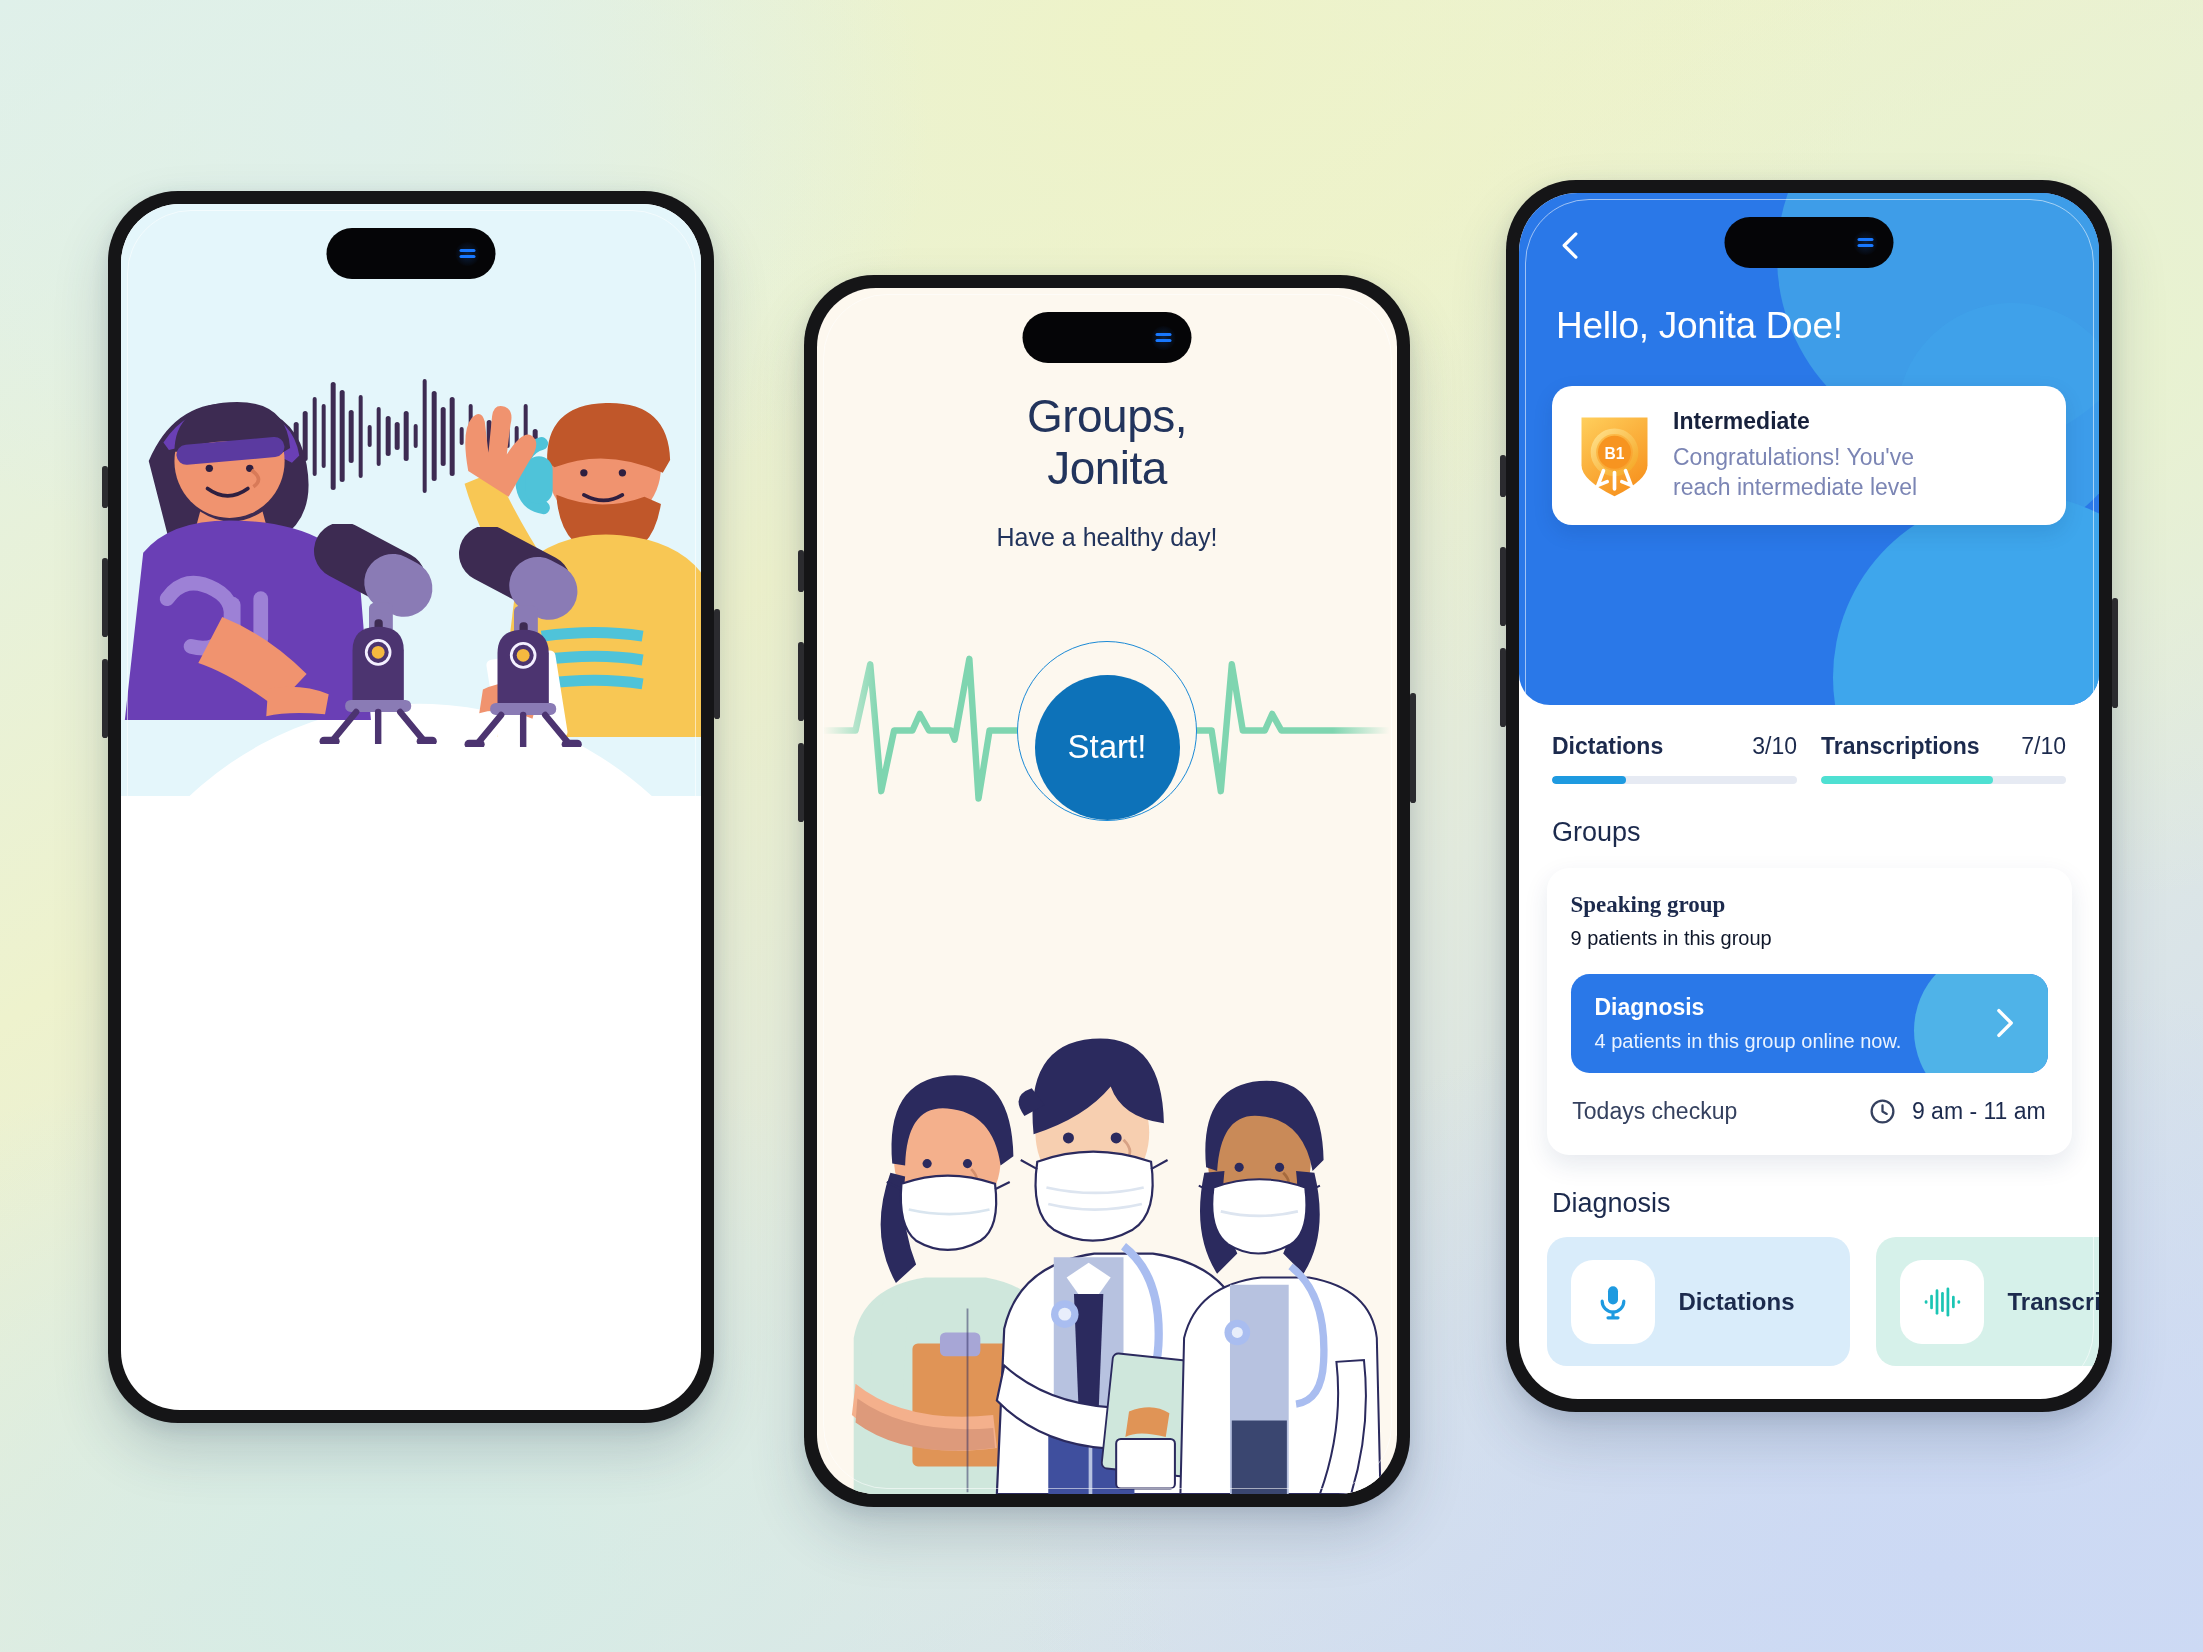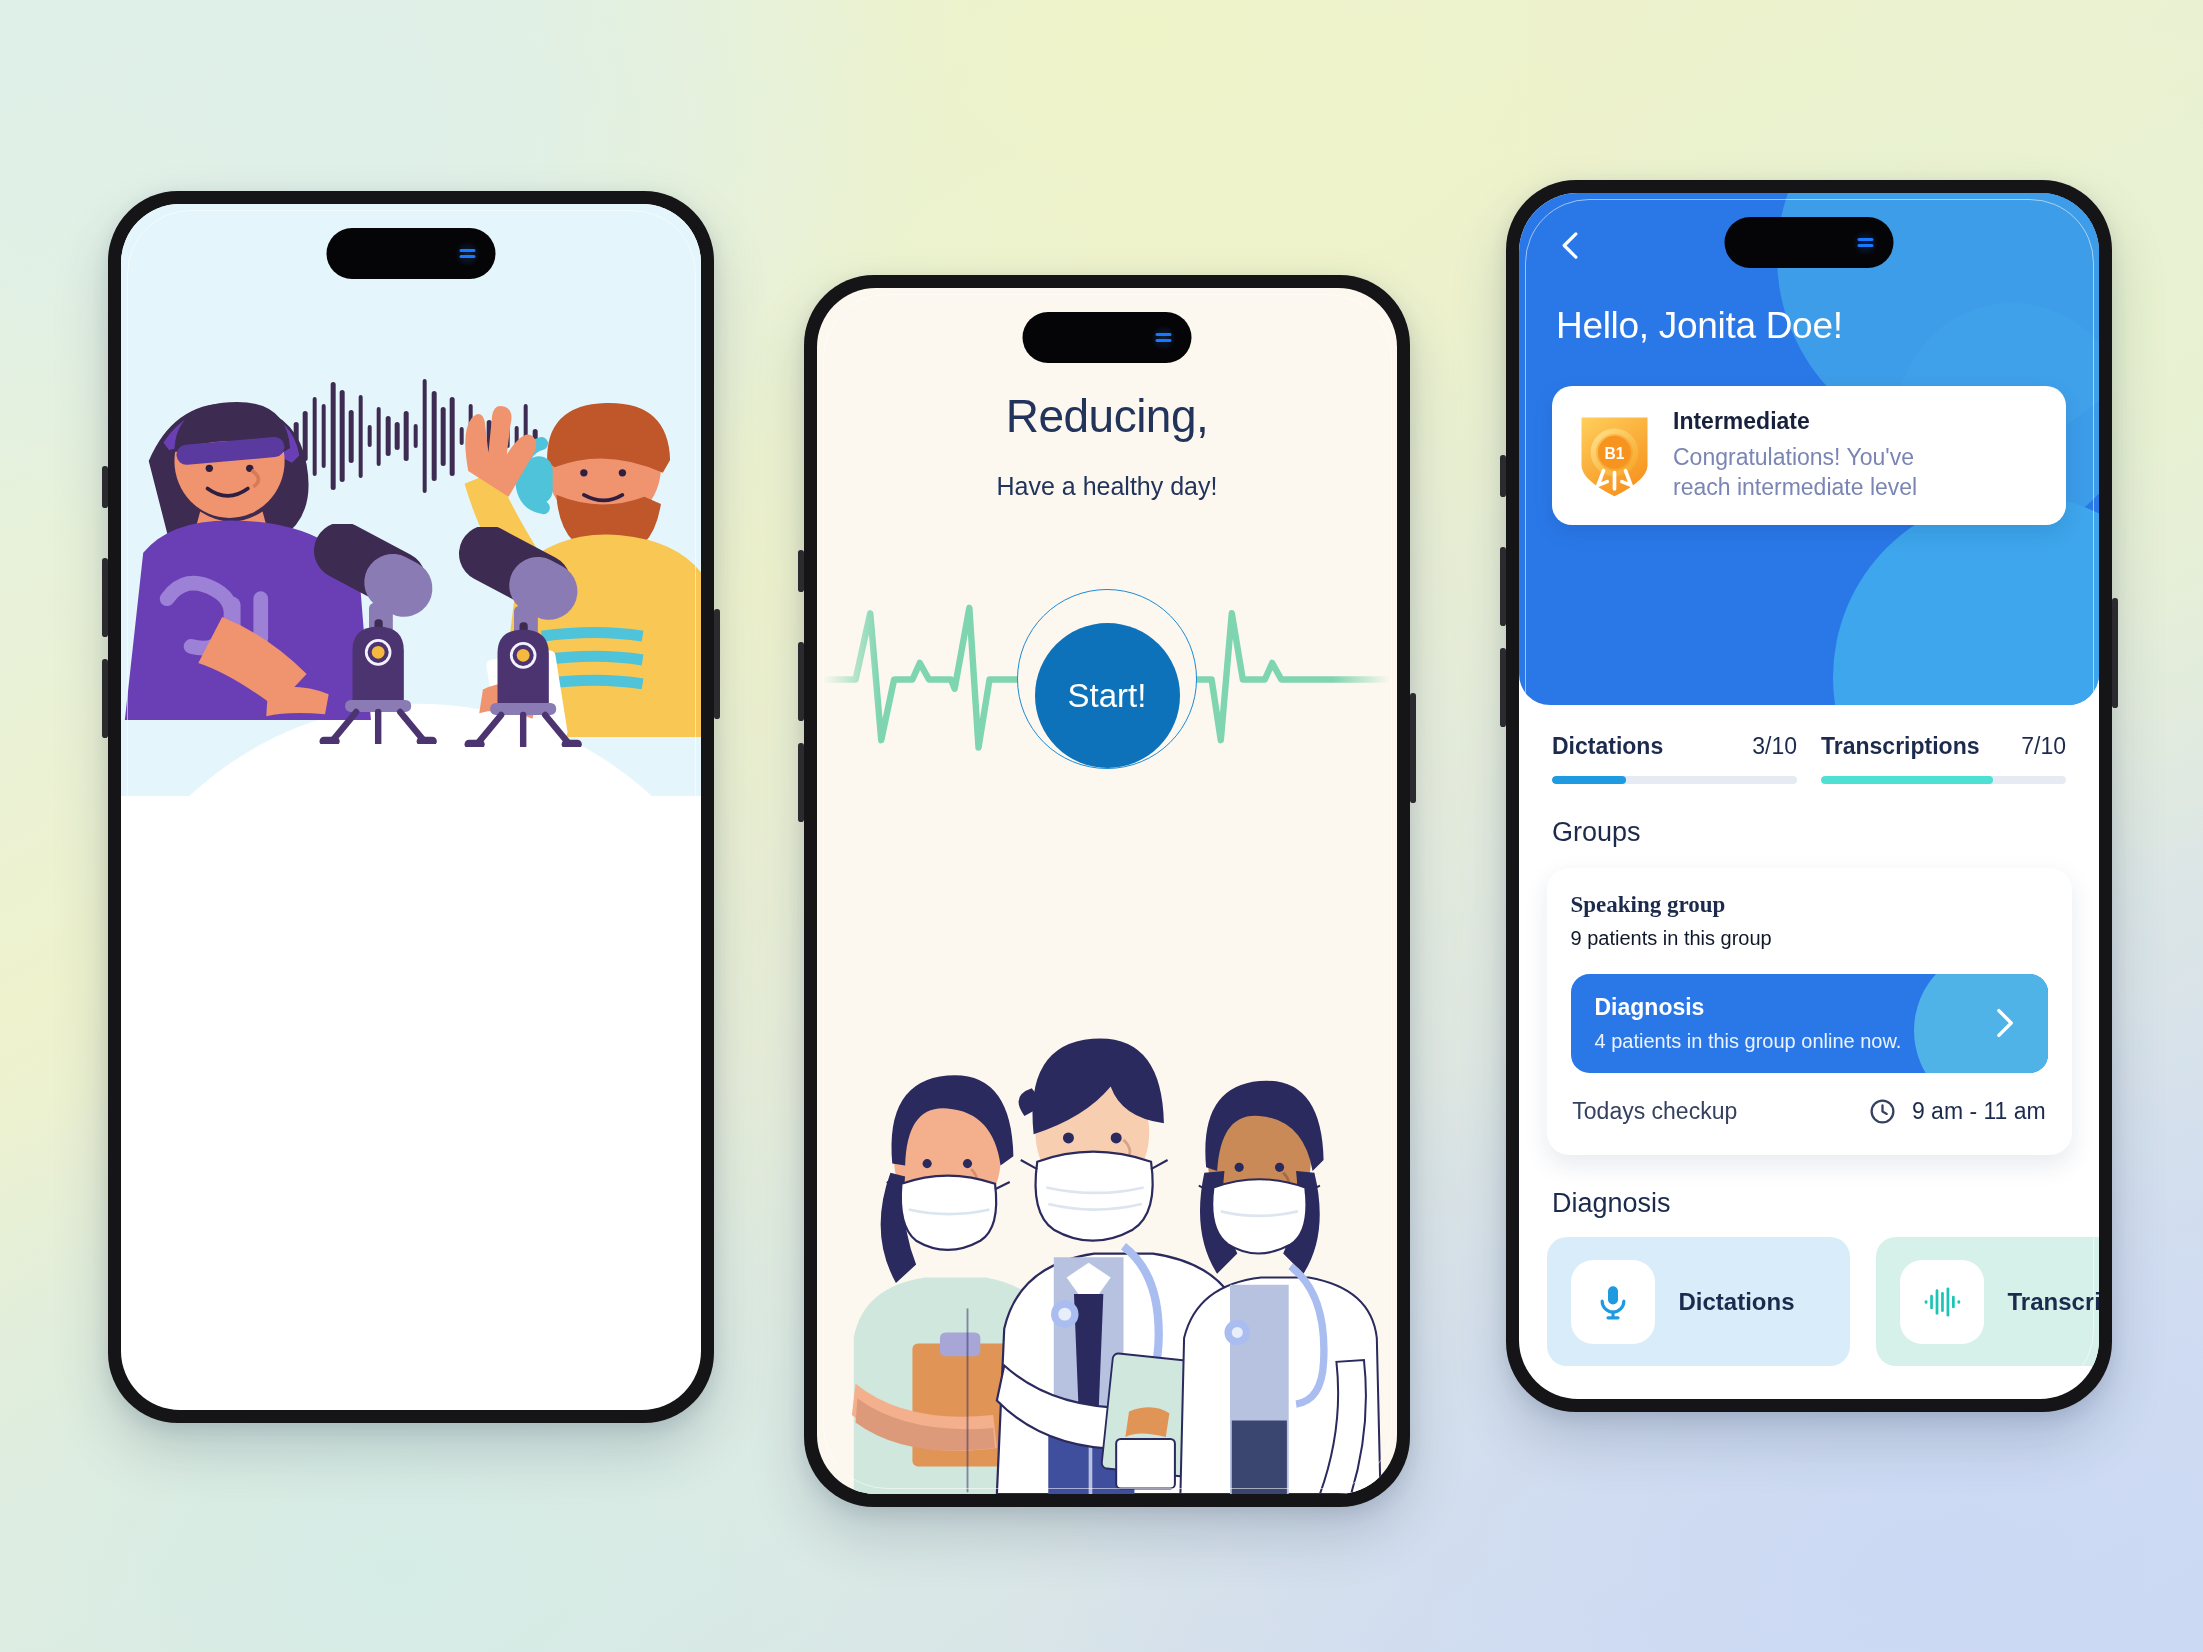--- a/index.html
+++ b/index.html
@@ -358,21 +358,22 @@
     <div class="bezel-hl"></div>
     <div class="island">
       <span class="cam">
           <i></i>
           <i></i>
         </span>
     </div>
 
     <div class="p2-head">
       <div class="p2-title">
-        <div>Reducing,</div>
+        <div>Groups,</div>
+        <div>Jonita</div>
       </div>
       <div class="p2-sub">Have a healthy day!</div>
     </div>
 
     <div class="p2-start-wrap">
       <svg class="ekg" viewBox="0 0 632 260" preserveAspectRatio="none">
         <defs>
           <linearGradient id="ekgfade" x1="0" x2="1">
             <stop offset="0" stop-color="#7fd5b0" stop-opacity="0"></stop>
             <stop offset="0.1" stop-color="#7fd5b0" stop-opacity="1"></stop>

